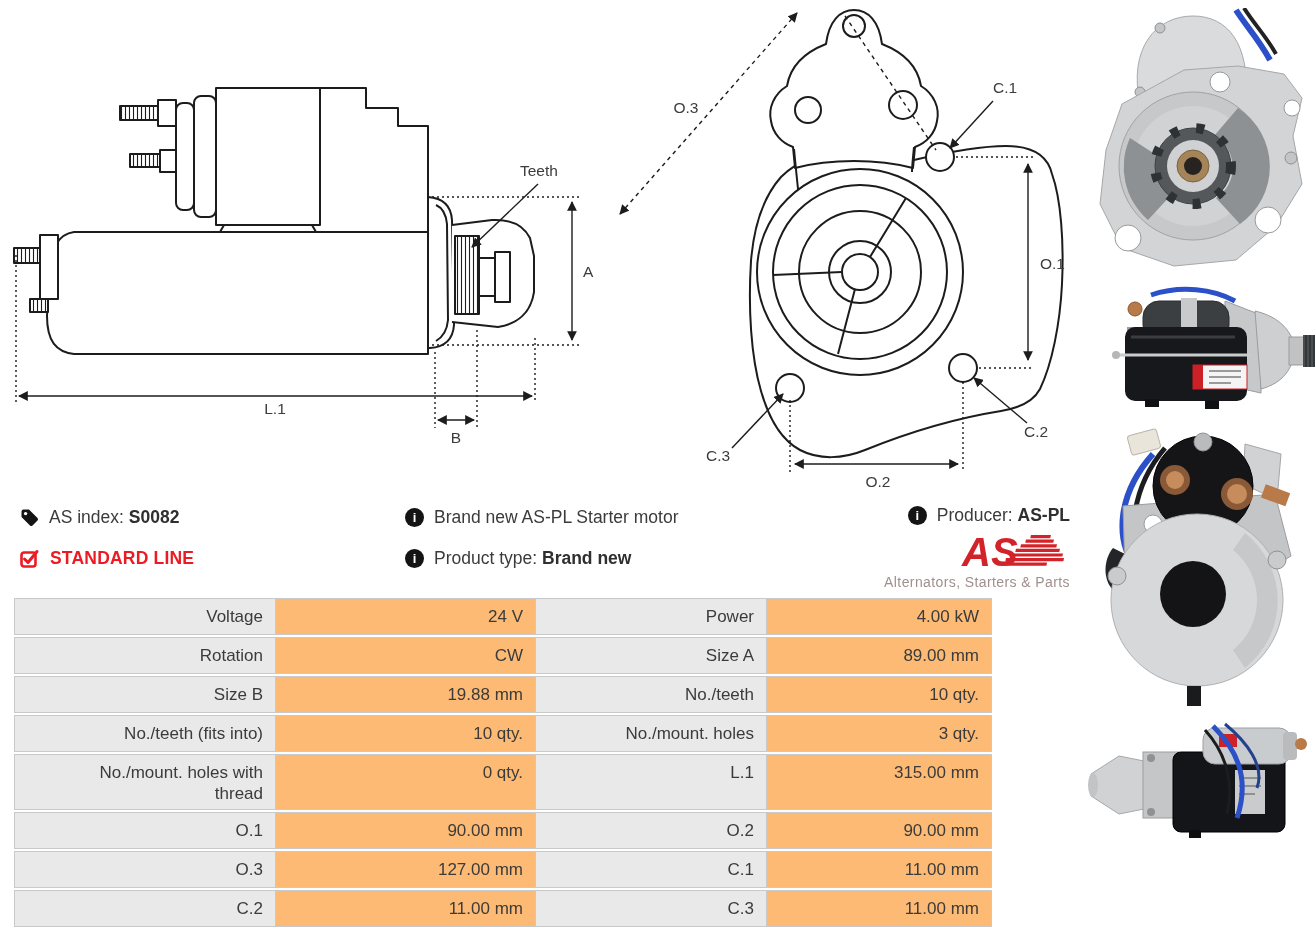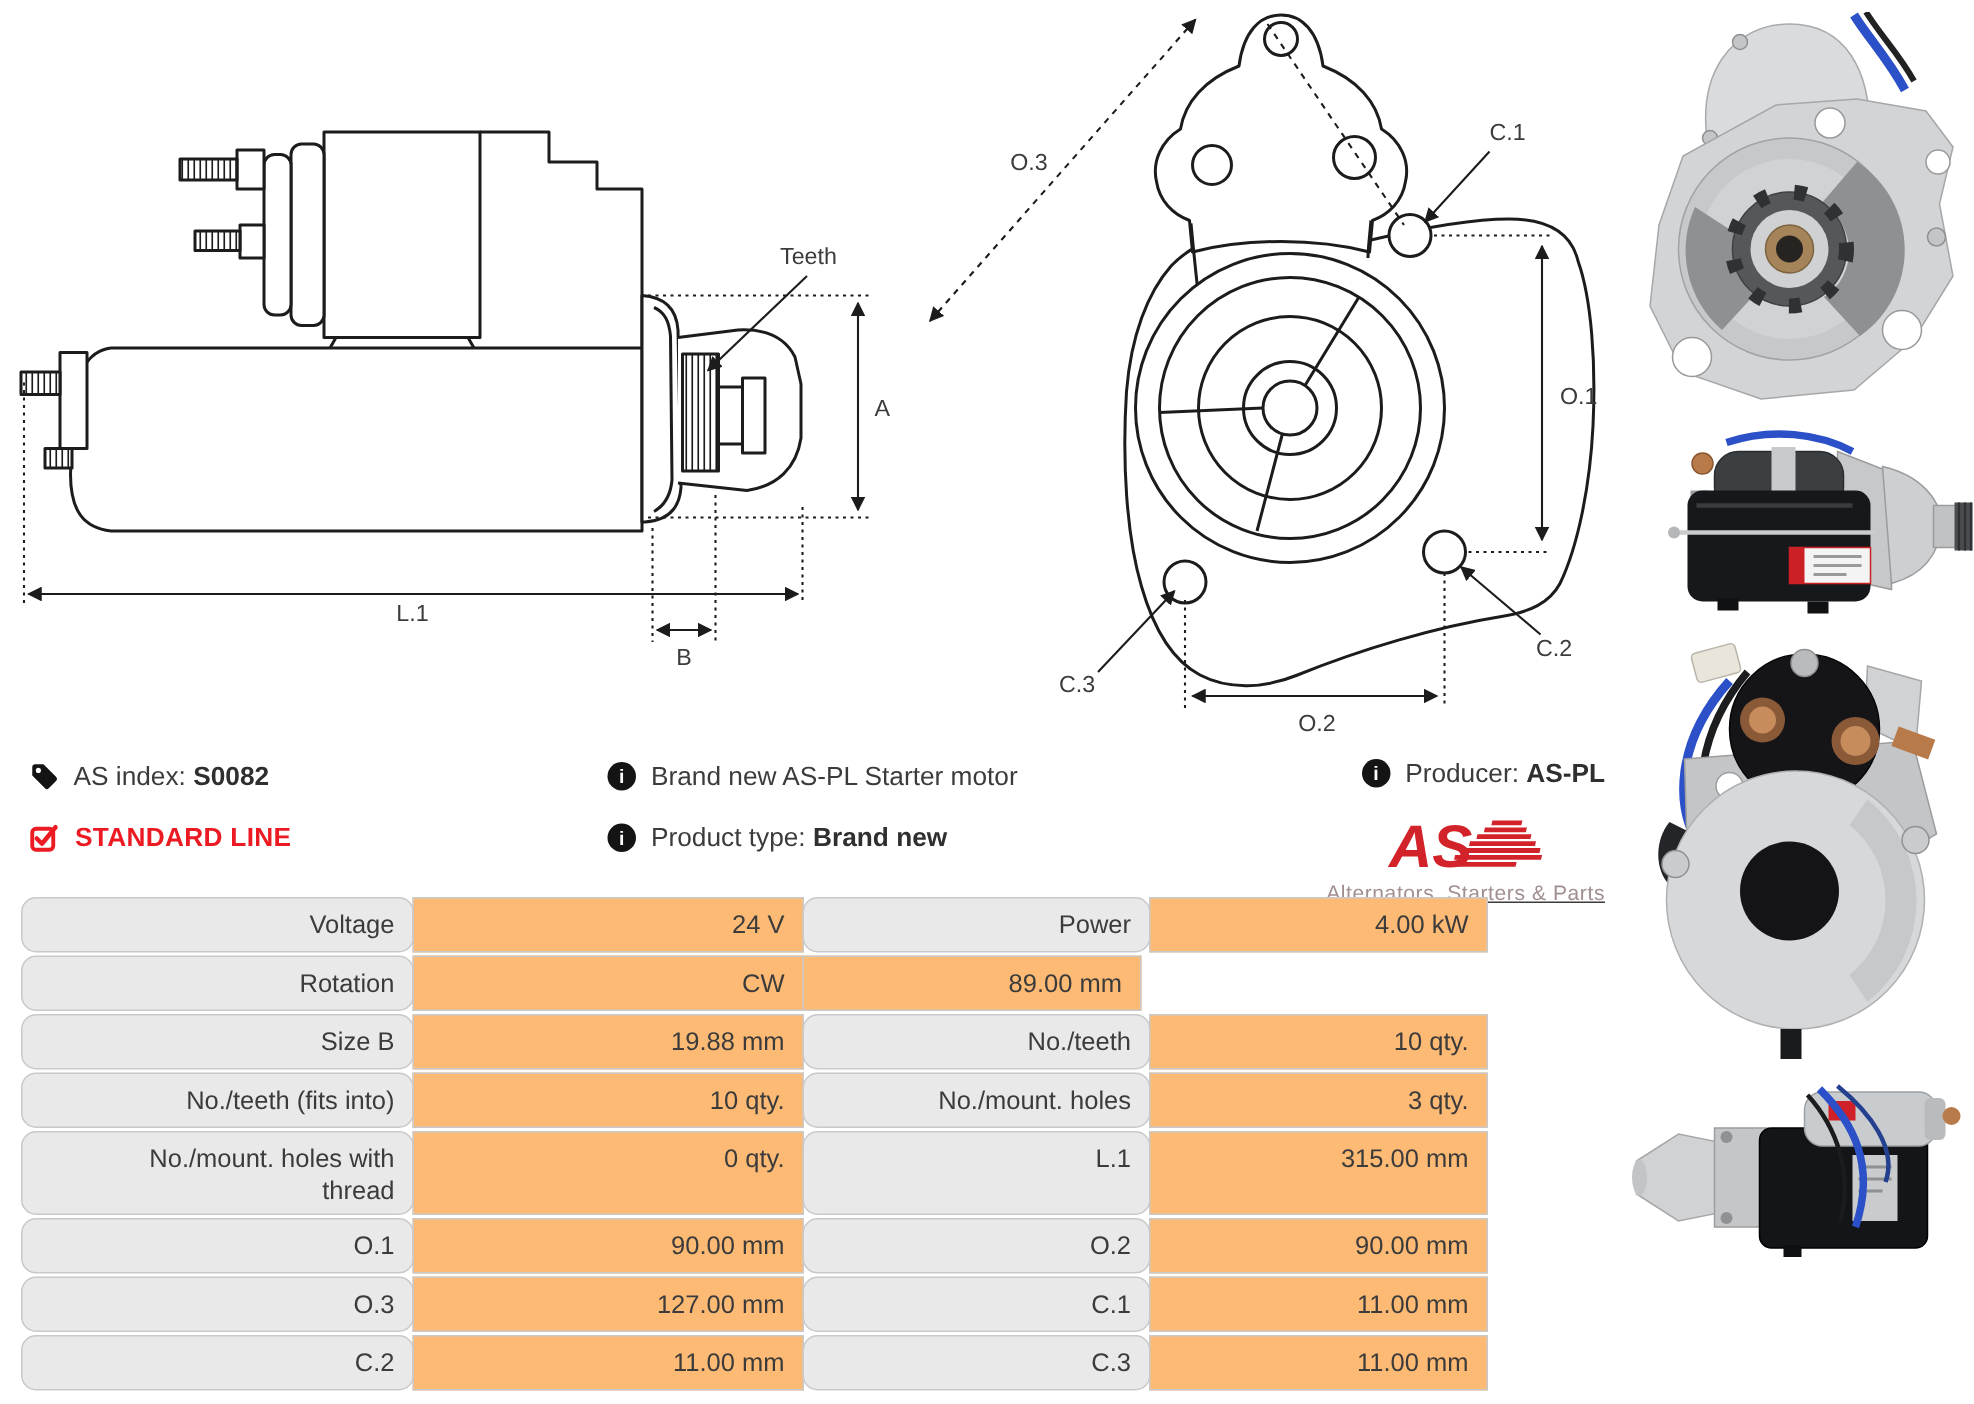--- a/index.html
+++ b/index.html
@@ -13,30 +13,30 @@
   
   .info-item{position:absolute;display:flex;align-items:center;gap:10px;
              font-size:17.5px;white-space:nowrap;text-align:right;}
   .info-item .ic{flex:0 0 auto;display:flex;align-items:center;justify-content:center;}
   .i-circle{width:19px;height:19px;border-radius:50%;background:#141414;color:#fff;
             font-size:13px;font-weight:bold;display:flex;align-items:center;justify-content:center;}
   b{color:#2f2f2f;}
   .standard-line{color:#ec1b23;font-weight:bold;letter-spacing:.2px;}
   .producer-wrap{position:absolute;right:246px;top:505px;text-align:right;}
   .producer-line{display:flex;align-items:center;gap:10px;font-size:17.5px;justify-content:flex-end;}
-  .logo-block{margin-top:16px;display:inline-block;text-align:left;text-decoration:underline;}
+  .logo-block{margin-top:4px;display:inline-block;text-align:right;}
   .logo-tagline{font-size:14px;color:#a18f8f;letter-spacing:.4px;margin-top:-2px;}
   
   .spec-table{position:absolute;left:14px;top:598px;width:1051px;}
   .trow{display:flex;margin-bottom:2px;}
   .tcell{box-sizing:border-box;border:1px solid #c9c9c9;min-height:37px;
          display:flex;justify-content:flex-end;align-items:flex-start;
          padding:7px 12px 5px 40px;font-size:17px;line-height:21px;text-align:right;color:#3b3b3b;}
   .tcell + .tcell{margin-left:-1px;}
-  .lbl{background:#e9e9e9;border-radius:10px;}
+  .lbl{background:#e9e9e9;}
   .val{background:#fdba74;}
   .w1{width:262px;} .w2{width:261px;} .w3{width:232px;} .w4{width:226px;}
 </style>
 </head>
 <body>
 
 <div class="page">
 
   <svg class="drawing" style="left:0;top:0" width="610" height="478" viewBox="0 0 610 478">
     <defs>
@@ -296,20 +296,21 @@
   <div class="spec-table">
     <div class="trow">
       <div class="tcell lbl w1">Voltage</div>
       <div class="tcell val w2">24 V</div>
       <div class="tcell lbl w3">Power</div>
       <div class="tcell val w4">4.00 kW</div>
     </div>
     <div class="trow">
       <div class="tcell lbl w1">Rotation</div>
       <div class="tcell val w2">CW</div>
+      <div class="tcell lbl w3">Size A</div>
       <div class="tcell val w4">89.00 mm</div>
     </div>
     <div class="trow">
       <div class="tcell lbl w1">Size B</div>
       <div class="tcell val w2">19.88 mm</div>
       <div class="tcell lbl w3">No./teeth</div>
       <div class="tcell val w4">10 qty.</div>
     </div>
     <div class="trow">
       <div class="tcell lbl w1">No./teeth (fits into)</div>

